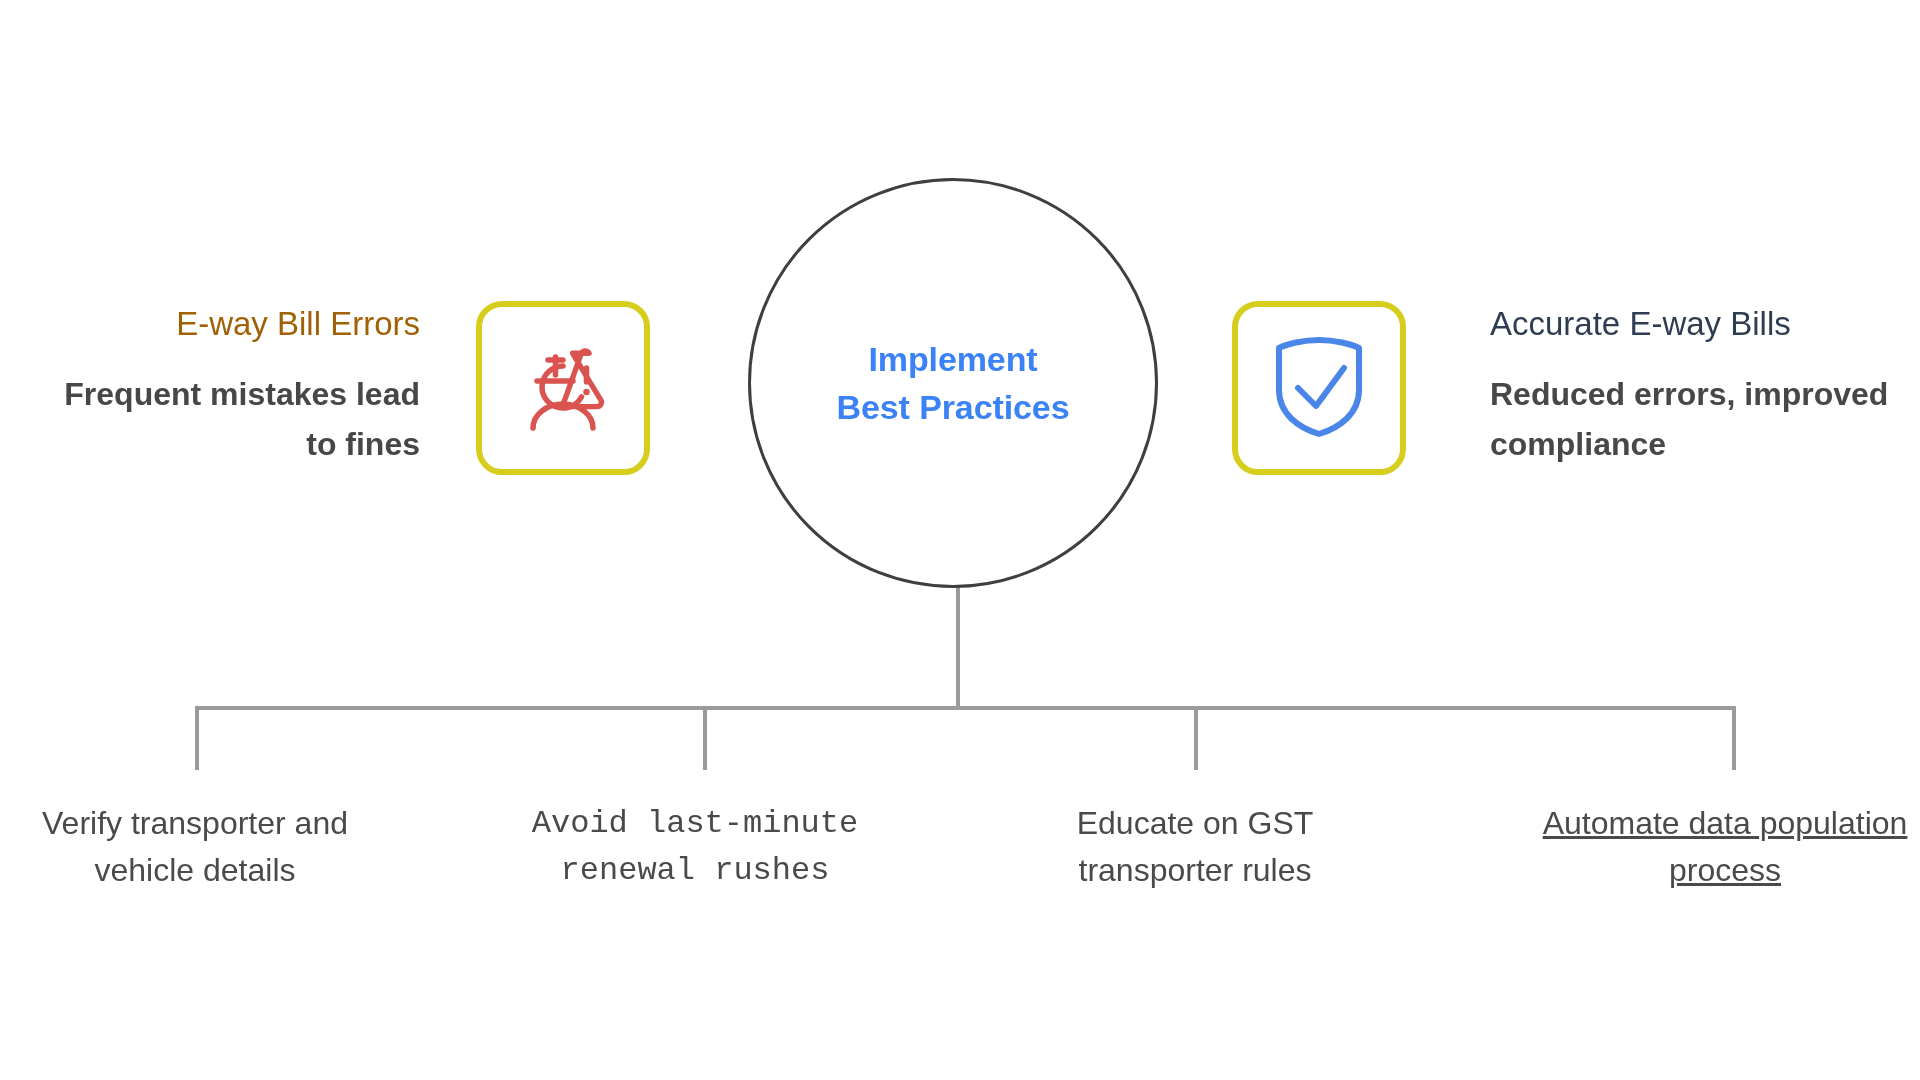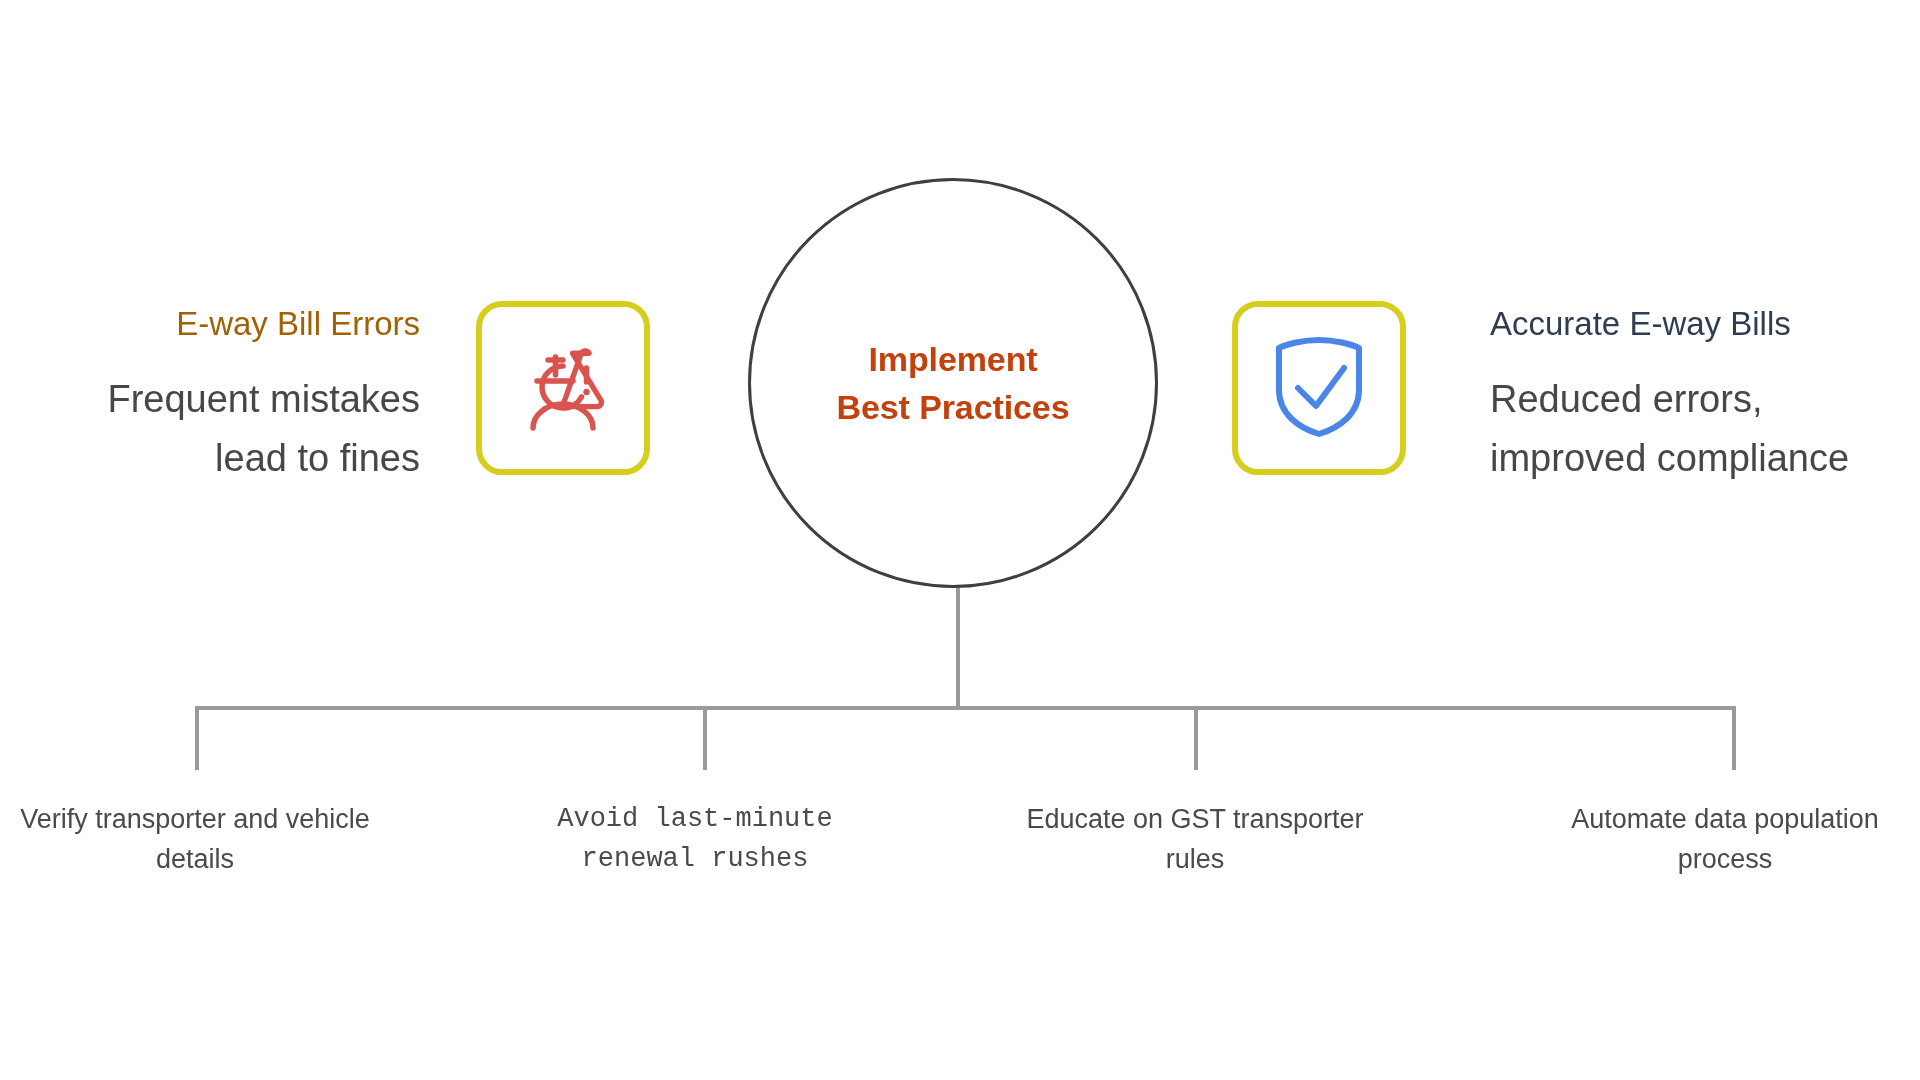--- a/index.html
+++ b/index.html
@@ -33,21 +33,21 @@
     box-sizing: border-box;
     display: flex;
     align-items: center;
     justify-content: center;
     background: #ffffff;
     z-index: 3;
   }
   .hub-label {
     font-size: 34px;
     font-weight: bold;
-    color: #c2410c;
+    color: #3b82f6;
     line-height: 1.42;
     text-align: center;
     letter-spacing: -0.1px;
     white-space: pre-line;
   }
 
   
   .side-block {
     position: absolute;
   }
@@ -65,25 +65,25 @@
   }
   .side-heading {
     font-size: 33px;
     line-height: 1.45;
     margin: 0;
     font-weight: 400;
   }
   .side-heading.left-tone  { color: #a16207; }
   .side-heading.right-tone { color: #2e3d52; }
   .side-body {
-    font-size: 38px;
+    font-size: 32px;
     line-height: 1.56;
     color: #474747;
     margin: 22px 0 0 0;
-    font-weight: 400;
+    font-weight: 700;
   }
 
   
   .icon-tile {
     position: absolute;
     width: 174px;
     height: 174px;
     border: 6px solid #d7cd1c;
     border-radius: 26px;
     box-sizing: border-box;
@@ -120,29 +120,29 @@
   }
   .drop-0 { left: 195px; }
   .drop-1 { left: 703px; }
   .drop-2 { left: 1194px; }
   .drop-3 { left: 1732px; }
 
   
   .branch-label {
     position: absolute;
     top: 800px;
-    font-size: 27px;
+    font-size: 32px;
     line-height: 1.48;
     color: #4a4a4a;
     font-weight: 400;
   }
   .branch-0 { left: 0px;    width: 390px;  text-align: center; }
   .branch-1 { left: 500px;  width: 390px;  text-align: center; font-family: Liberation Mono, monospace; }
   .branch-2 { left: 1000px; width: 390px;  text-align: center; }
-  .branch-3 { left: 1530px; width: 390px;  text-align: center; }
+  .branch-3 { left: 1530px; width: 390px;  text-align: center; text-decoration: underline; }
 </style>
 </head>
 <body>
 
 <div id="canvas">
 
   <div class="line stem"></div>
   <div class="line bus"></div>
   <div class="line drop drop-0"></div>
   <div class="line drop drop-1"></div>

